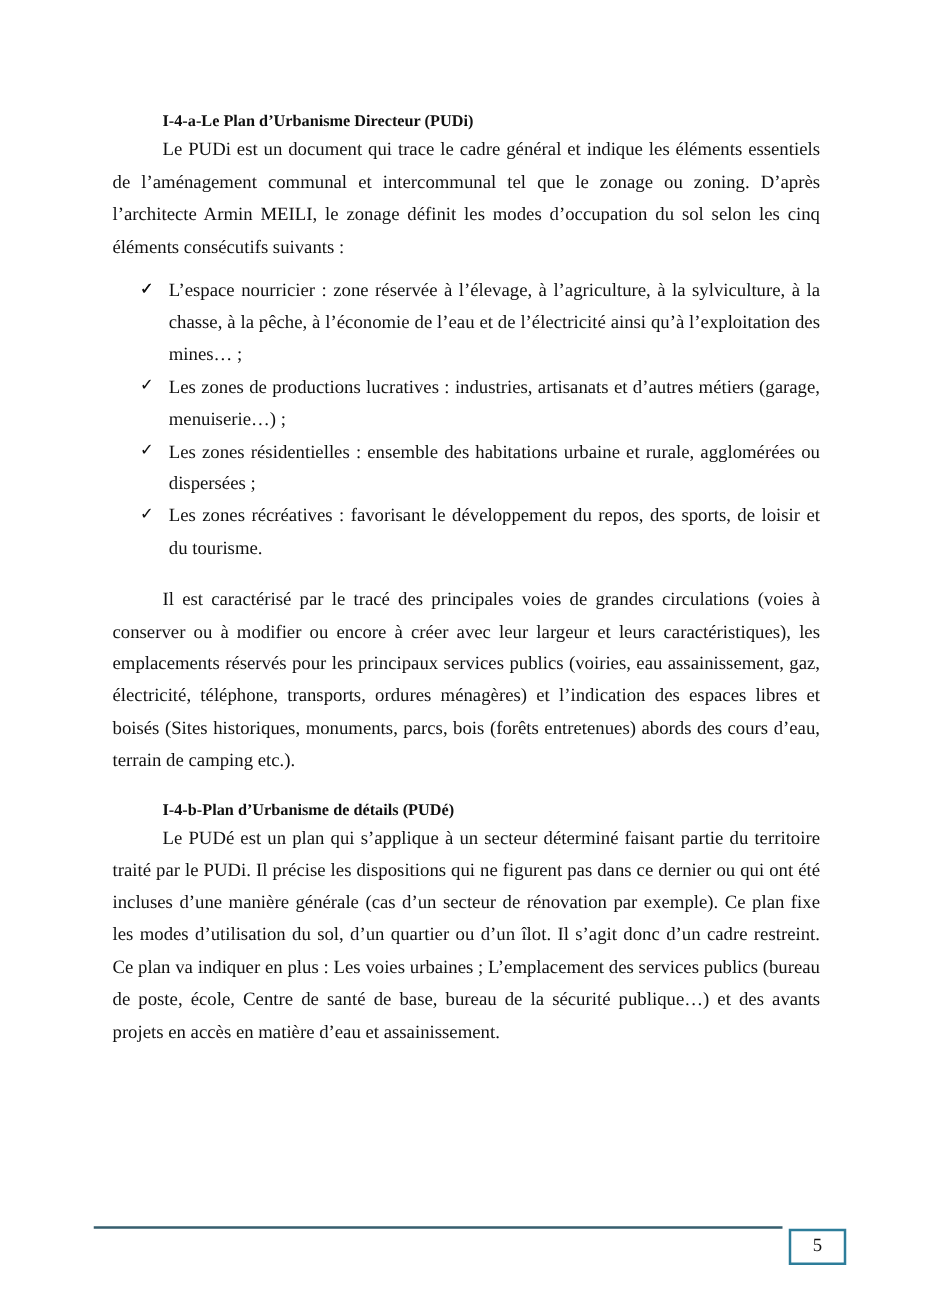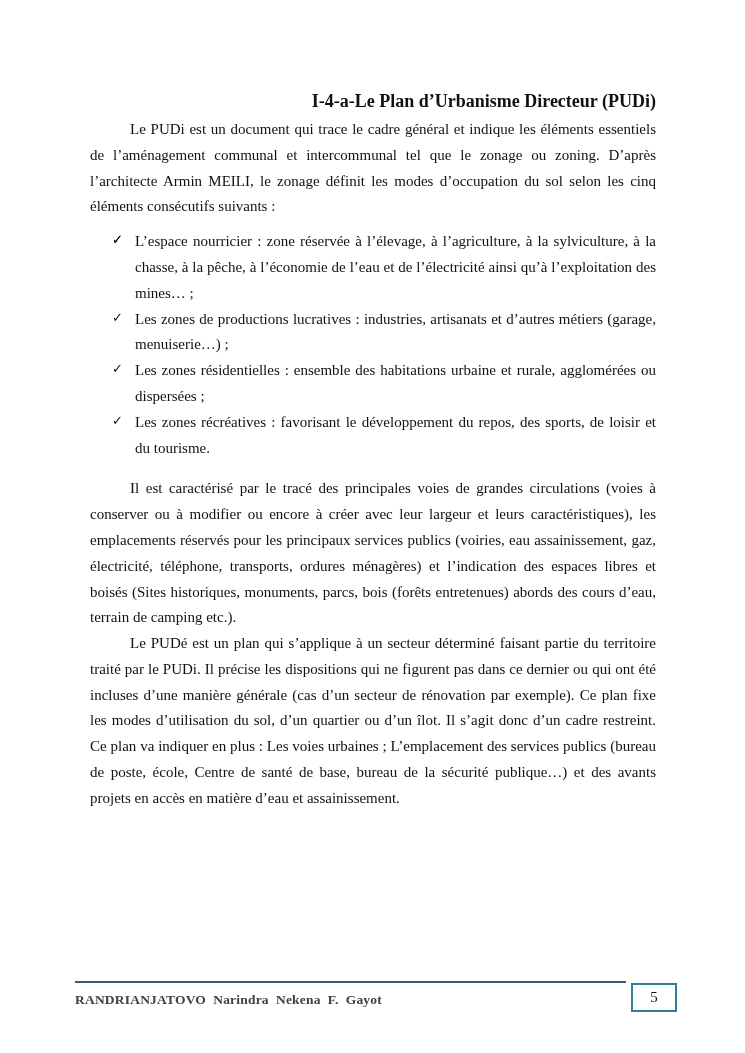--- a/index.html
+++ b/index.html
@@ -18,25 +18,25 @@
   .content {
     position: absolute;
     top: 86px;
     left: 90px;
     width: 566px;
     font-size: 15px;
     line-height: 1.72;
     text-align: justify;
   }
   h3.heading {
-    font-size: 18px;
+    font-size: 13px;
     font-weight: bold;
     margin: 0;
     padding-left: 40px;
-    text-align: right;
+    text-align: left;
     line-height: 1.72;
   }
   h3.heading.spaced {
     margin-top: 14px;
   }
   p.para {
     margin: 0;
     text-indent: 40px;
   }
   ul.checklist {
@@ -122,24 +122,24 @@
       <span>Les zones résidentielles : ensemble des habitations urbaine et rurale, agglomérées ou dispersées ;</span>
     </li>
     <li>
       <span class="check">✓</span>
       <span>Les zones récréatives : favorisant le développement du repos, des sports, de loisir et du tourisme.</span>
     </li>
   </ul>
 
   <p class="para">Il est caractérisé par le tracé des principales voies de grandes circulations (voies à conserver ou à modifier ou encore à créer avec leur largeur et leurs caractéristiques), les emplacements réservés pour les principaux services publics (voiries, eau assainissement, gaz, électricité, téléphone, transports, ordures ménagères) et l’indication des espaces libres et boisés (Sites historiques, monuments, parcs, bois (forêts entretenues) abords des cours d’eau, terrain de camping etc.).</p>
 
+  <h3 class="heading spaced">I-4-b-Plan d’Urbanisme de détails (PUDé)</h3>
 
   <p class="para">Le PUDé est un plan qui s’applique à un secteur déterminé faisant partie du territoire traité par le PUDi. Il précise les dispositions qui ne figurent pas dans ce dernier ou qui ont été incluses d’une manière générale (cas d’un secteur de rénovation par exemple). Ce plan fixe les modes d’utilisation du sol, d’un quartier ou d’un îlot. Il s’agit donc d’un cadre restreint. Ce plan va indiquer en plus : Les voies urbaines ; L’emplacement des services publics (bureau de poste, école, Centre de santé de base, bureau de la sécurité publique…) et des avants projets en accès en matière d’eau et assainissement.</p>
 
 </div>
 
 <div class="footer">
   <div class="footer-rule"></div>
   <div class="page-box">
     <span>5</span>
   </div>
-  <div class="author">RANDRIANJATOVO  Narindra  Nekena  F.  Gayot</div>
 </div>
 
 </body></html>

